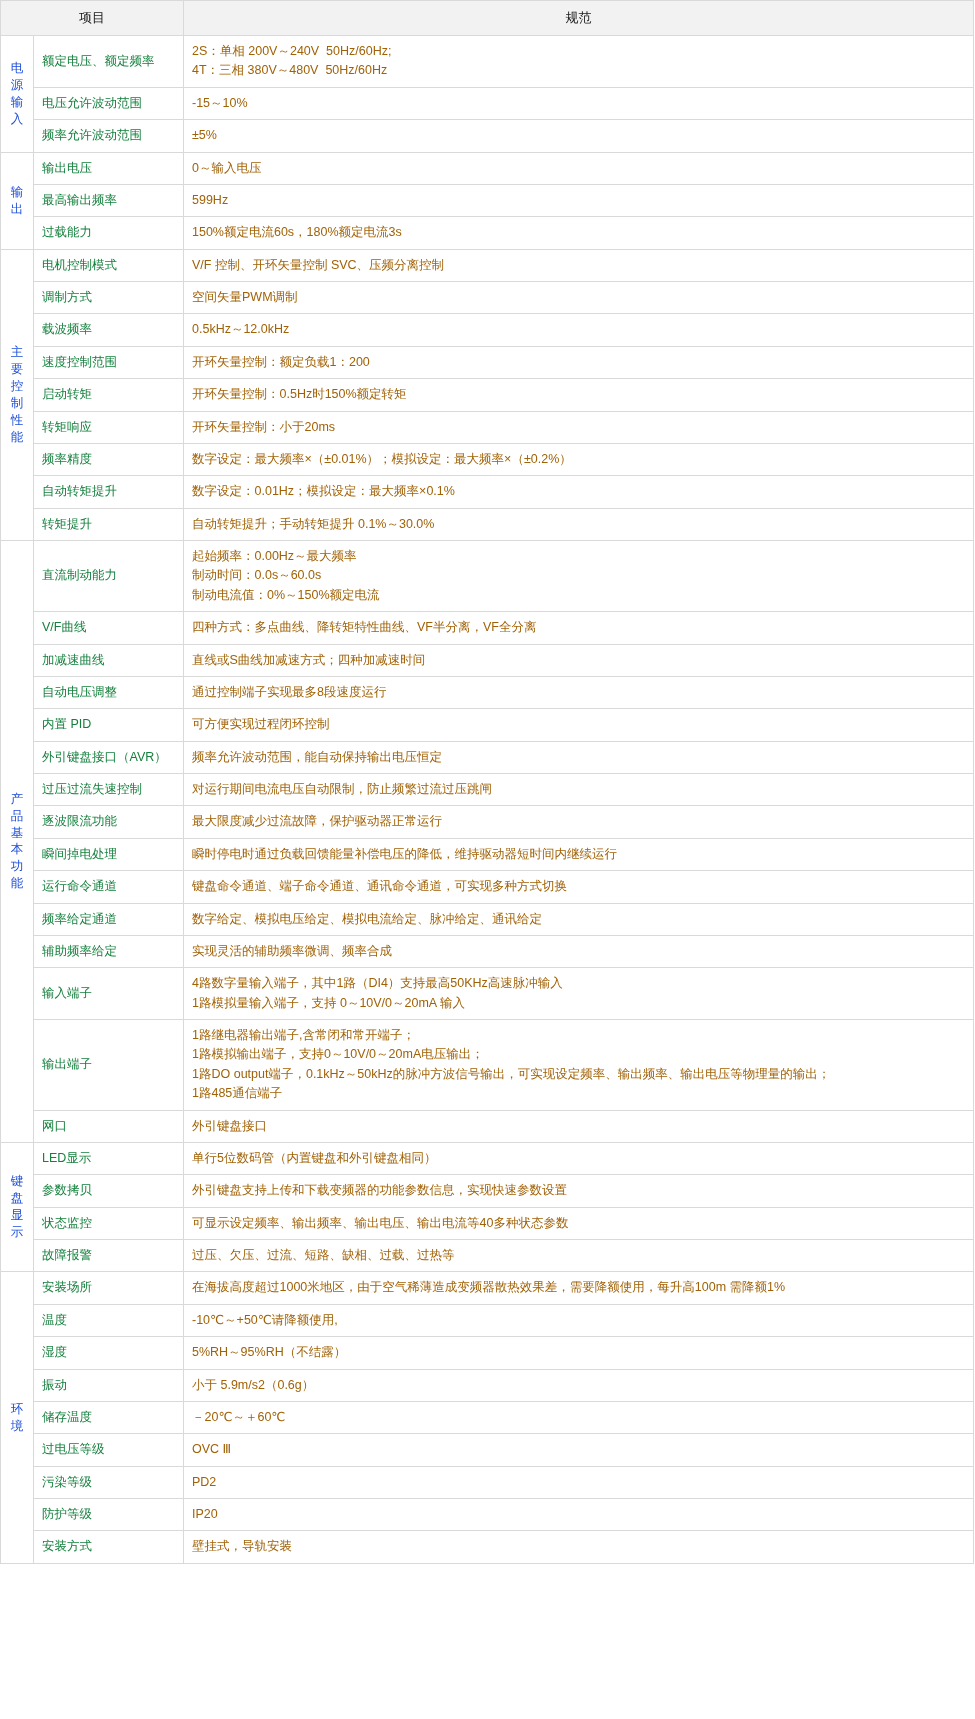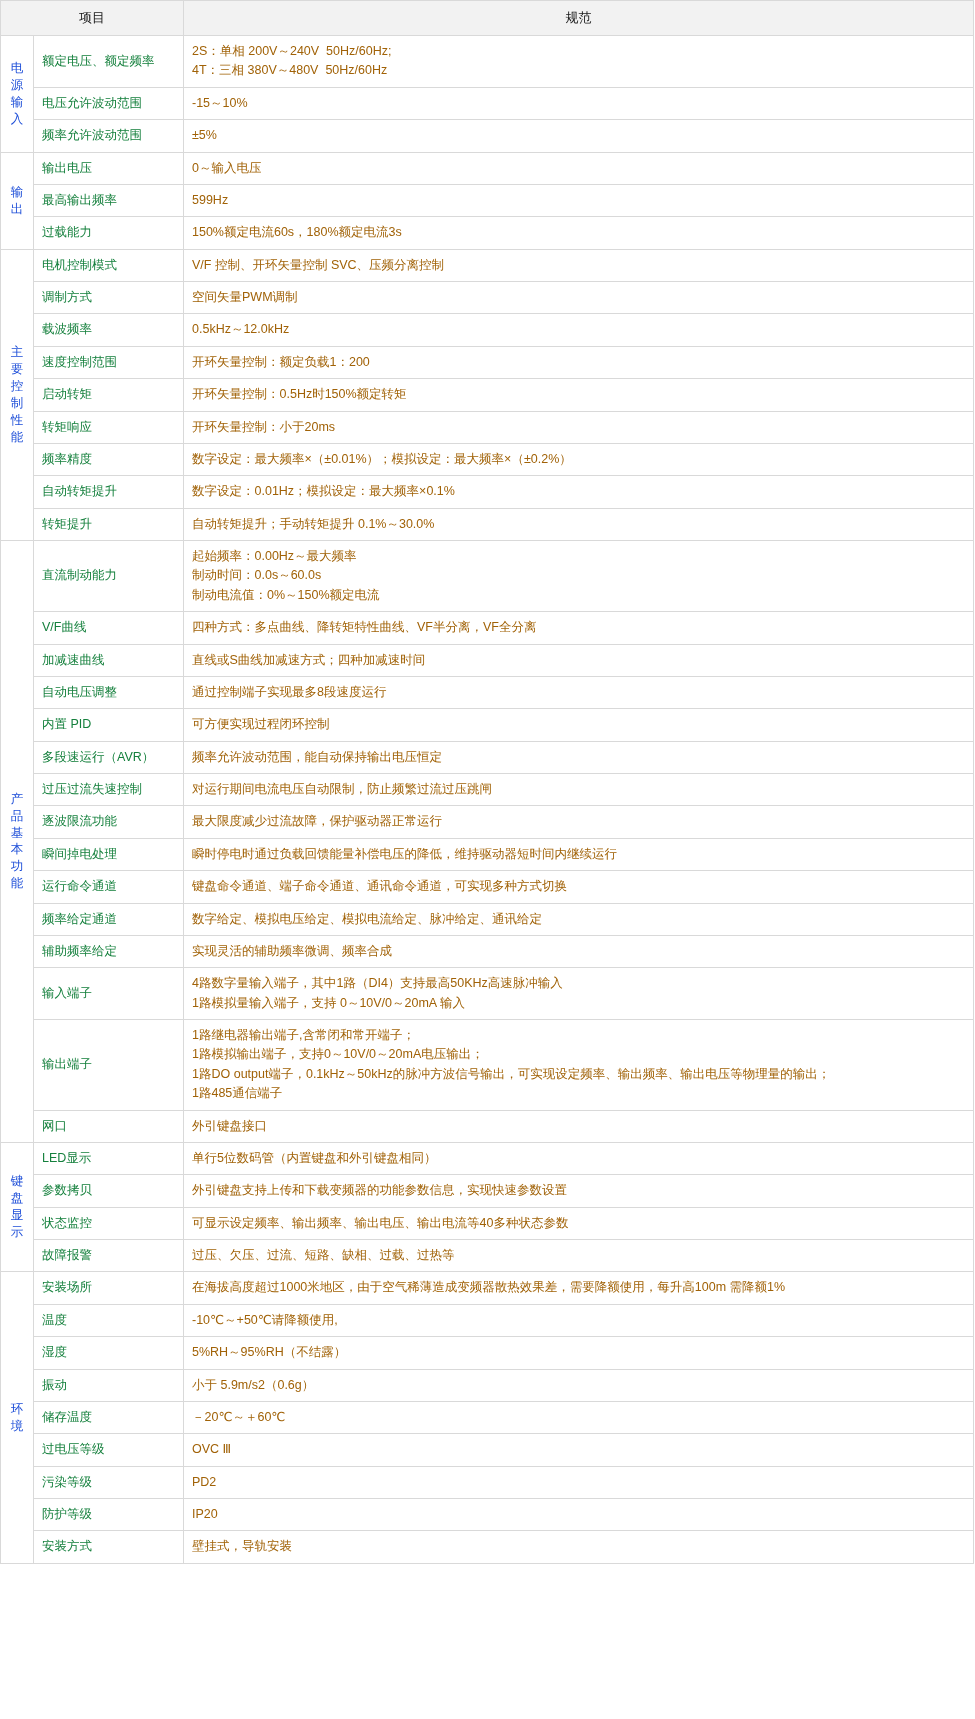--- a/index.html
+++ b/index.html
@@ -216,21 +216,21 @@
           <span class="line">通过控制端子实现最多8段速度运行</span>
         </td>
       </tr>
       <tr>
         <td class="item"><span class="line">内置 PID</span></td>
         <td class="val">
           <span class="line">可方便实现过程闭环控制</span>
         </td>
       </tr>
       <tr>
-        <td class="item"><span class="line">多段速运行（AVR）</span></td>
+        <td class="item"><span class="line">外引键盘接口（AVR）</span></td>
         <td class="val">
           <span class="line">频率允许波动范围，能自动保持输出电压恒定</span>
         </td>
       </tr>
       <tr>
         <td class="item"><span class="line">过压过流失速控制</span></td>
         <td class="val">
           <span class="line">对运行期间电流电压自动限制，防止频繁过流过压跳闸</span>
         </td>
       </tr>

